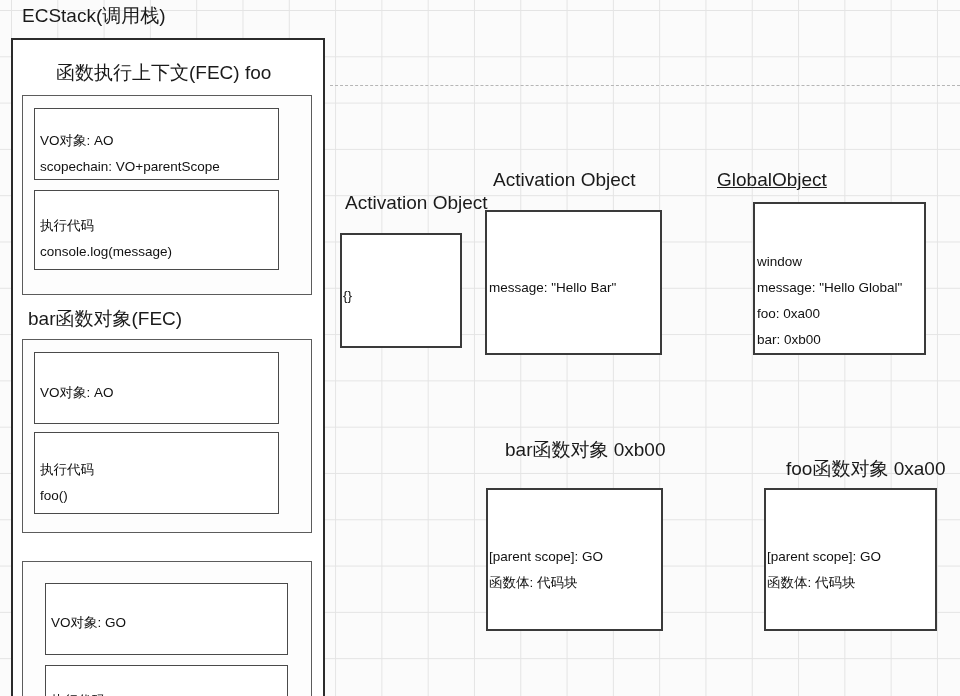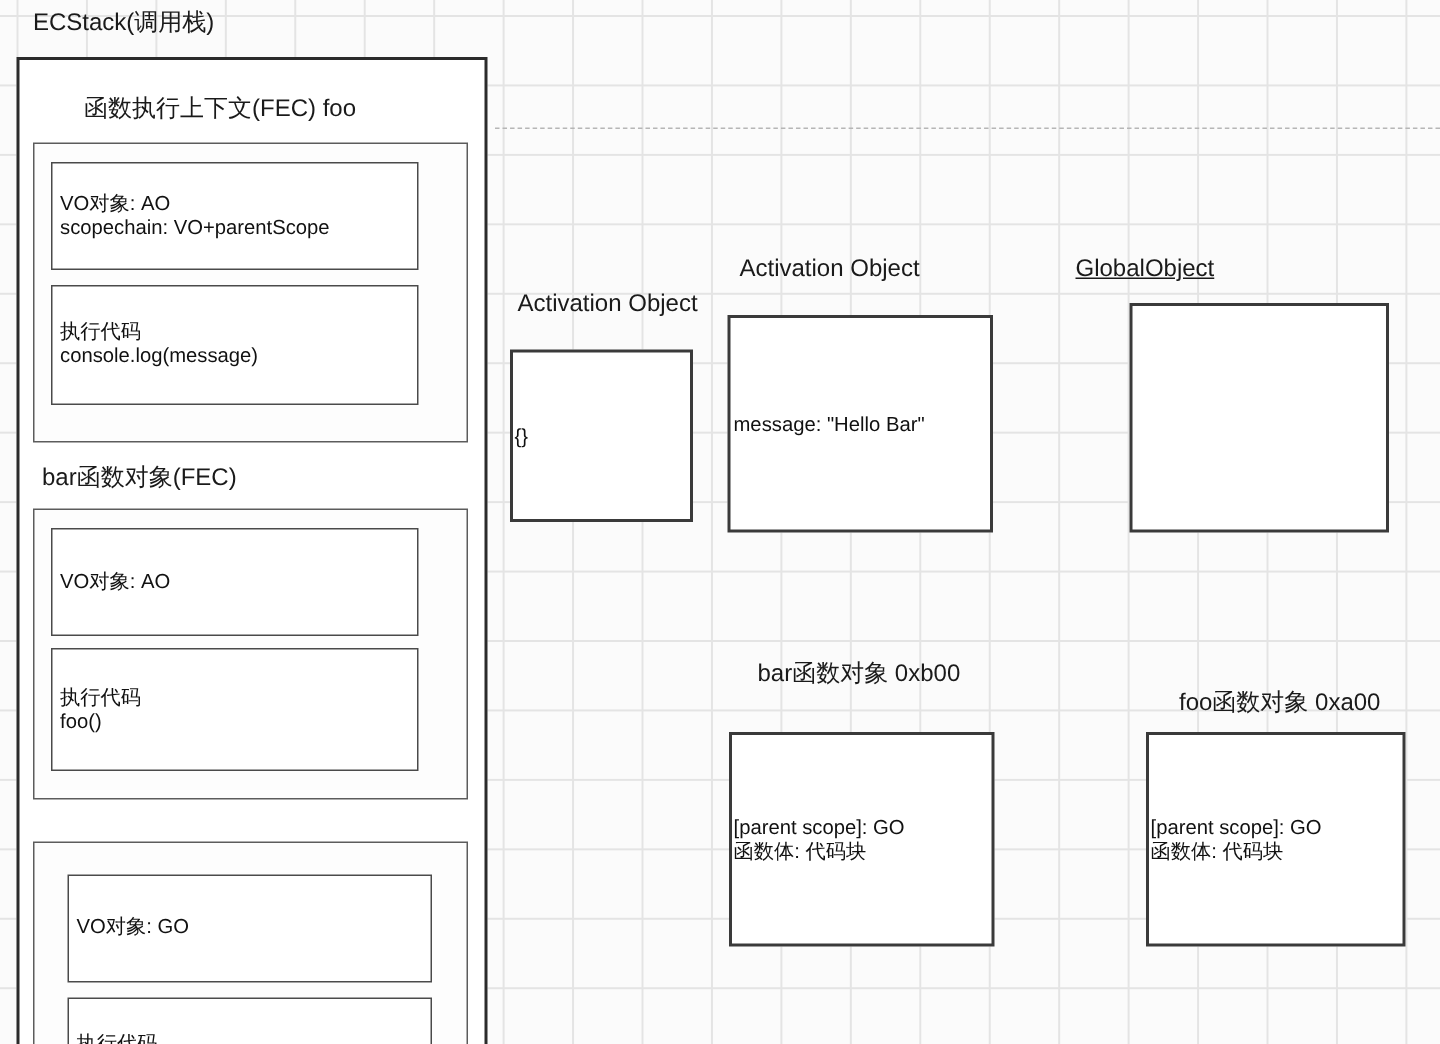--- a/index.html
+++ b/index.html
@@ -34,21 +34,21 @@
     left: 330px;
     top: 85px;
     width: 630px;
     height: 0;
     border-top: 1px dashed #b6b6b6;
   }
 
   
   .label {
     position: absolute;
-    font-size: 16px;
+    font-size: 19px;
     color: #1a1a1a;
     white-space: nowrap;
     line-height: 16px;
   }
 
   
   .box {
     position: absolute;
     background: #ffffff;
     border: 2px solid #3a3a3a;
@@ -61,21 +61,21 @@
     border: 1.6px solid #5c5c5c;
     background: #fdfdfd;
   }
   .box.outer {
     border: 2.2px solid #2b2b2b;
   }
 
   .box-text {
     position: absolute;
     font-size: 13.5px;
-    line-height: 16px;
+    line-height: 26px;
     color: #111111;
     white-space: pre-line;
   }
 
   
   #ecstack-outer { left: 11px; top: 38px; width: 314px; height: 700px; }
 
   #fec-foo-label { left: 24px; top: 65px; margin-left: 32px; }
   #fec-foo-frame { left: 22px; top: 95px; width: 290px; height: 200px; }
   #fec-foo-vo    { left: 34px; top: 108px; width: 245px; height: 72px; }
@@ -154,20 +154,24 @@
   <div class="label" id="ao1-label">Activation Object</div>
   <div class="box" id="ao1-box"></div>
   <div class="box-text" id="ao1-text">{}</div>
 
   <div class="label" id="ao2-label">Activation Object</div>
   <div class="box" id="ao2-box"></div>
   <div class="box-text" id="ao2-text">message: "Hello Bar"</div>
 
   <div class="label" id="go-label">GlobalObject</div>
   <div class="box" id="go-box"></div>
+  <div class="box-text" id="go-text">window
+message: "Hello Global"
+foo: 0xa00
+bar: 0xb00</div>
 
   <div class="label" id="barfn-label">bar函数对象 0xb00</div>
   <div class="box" id="barfn-box"></div>
   <div class="box-text" id="barfn-text">[parent scope]: GO
 函数体: 代码块</div>
 
   <div class="label" id="foofn-label">foo函数对象 0xa00</div>
   <div class="box" id="foofn-box"></div>
   <div class="box-text" id="foofn-text">[parent scope]: GO
 函数体: 代码块</div>

